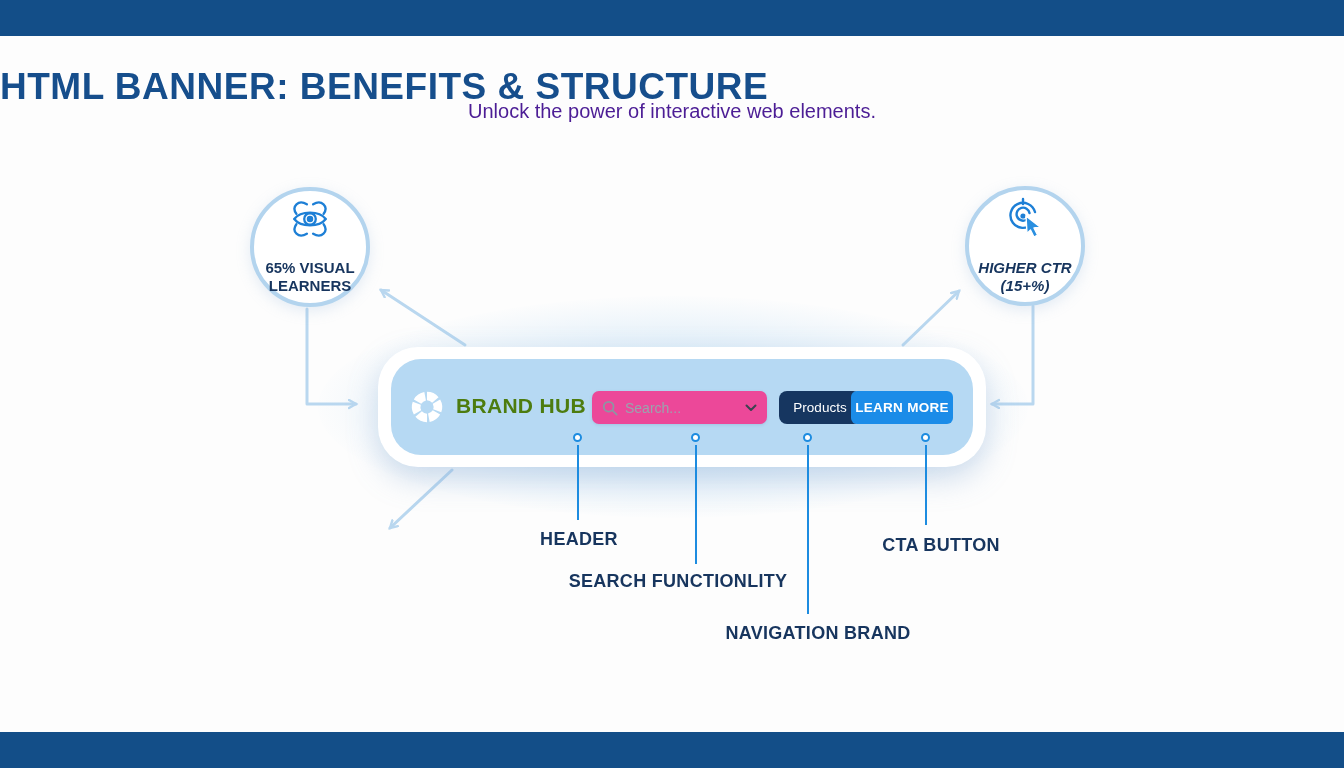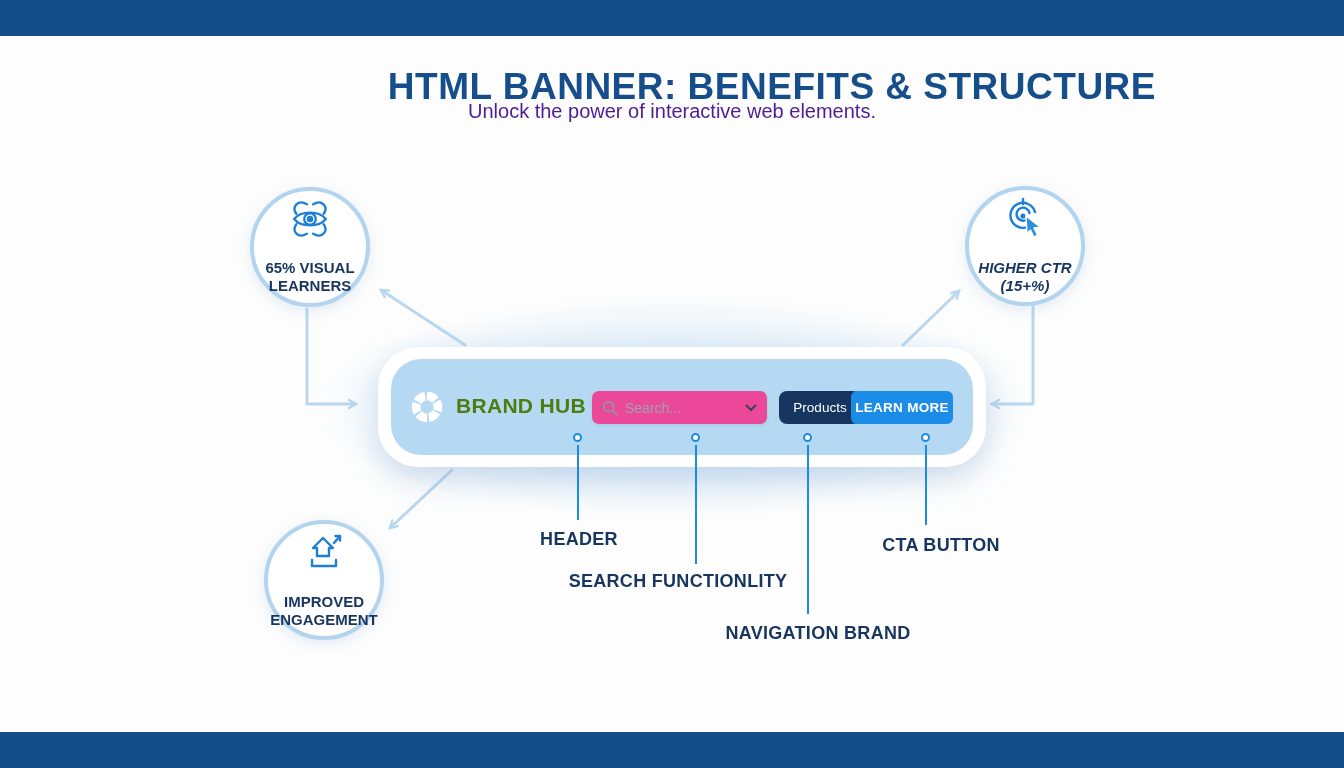--- a/index.html
+++ b/index.html
@@ -6,21 +6,21 @@
   body { background:#e8e8e8; font-family:"Liberation Sans", sans-serif; }
   .canvas {
     position:relative; width:1344px; height:768px; margin:0 auto;
     background:#fdfdfd; overflow:hidden;
   }
   .bar { position:absolute; left:0; width:1344px; height:36px; background:#134e88; }
   .bar.top { top:0; }
   .bar.bottom { top:732px; }
 
   .title {
-    position:absolute; top:66px; left:0; width:1156px; text-align:right;
+    position:absolute; top:66px; left:0; width:1156px; text-align:left;
     font-size:37px; font-weight:bold; letter-spacing:0.5px; color:#164e8c;
   }
   .subtitle {
     position:absolute; top:100px; left:0; width:1344px; text-align:center;
     font-size:20px; font-weight:500; color:#4c1d95;
   }
 
   
   .benefit {
     position:absolute; width:120px; height:120px; border-radius:50%;
@@ -144,34 +144,20 @@
         <circle cx="19" cy="19" r="2.6" fill="#1d7fd6" stroke="none"></circle>
         <path d="M22 19 L36 30 L30 31 L33.5 38 L30 40 L26.5 33 L23 36.5 Z" fill="#2a8fe0" stroke="#ffffff" stroke-width="1.4" stroke-linejoin="round"></path>
       </svg>
     </span>
     <div class="txt">
       <div>HIGHER CTR</div>
       <div>(15+%)</div>
     </div>
   </div>
 
-  <div class="benefit b-engage">
-    <span>
-      <svg width="42" height="42" viewBox="0 0 42 42" fill="none" stroke="#1d7fd6" stroke-width="2.4" stroke-linecap="round" stroke-linejoin="round">
-        <path d="M9 29 V35 H33 V29"></path>
-        <path d="M20 7 L30 17 H26 V25 H14 V17 H10 Z"></path>
-        <path d="M31 12 L36.5 5.5"></path>
-        <path d="M32.5 5 H37 V9.5"></path>
-      </svg>
-    </span>
-    <div class="txt">
-      <div>IMPROVED</div>
-      <div>ENGAGEMENT</div>
-    </div>
-  </div>
 
   <div class="glow"></div>
   <div class="card"></div>
   <div class="banner"></div>
 
   <span class="logo">
     <svg width="38" height="38" viewBox="0 0 40 40">
       <g fill="#ffffff">
         <path d="M20 4 A16 16 0 0 1 32.2 9.7 L25.4 15.6 A8 8 0 0 0 20 13 Z" transform="rotate(0 20 20)"></path>
         <path d="M20 4 A16 16 0 0 1 32.2 9.7 L25.4 15.6 A8 8 0 0 0 20 13 Z" transform="rotate(60 20 20)"></path>

